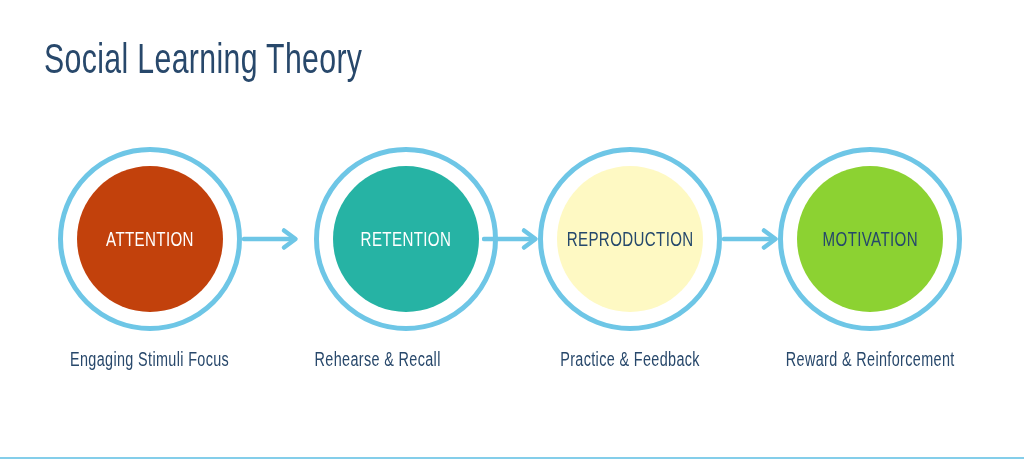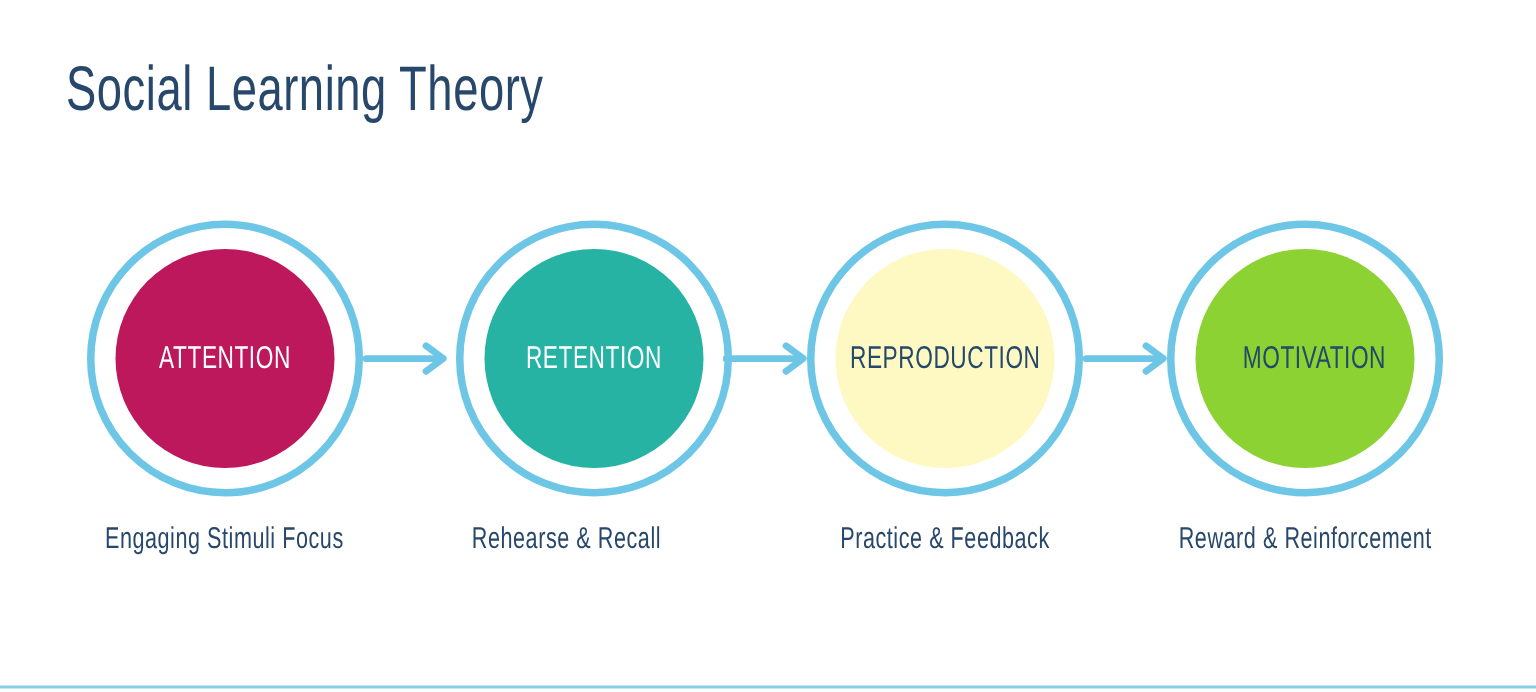--- a/index.html
+++ b/index.html
@@ -25,31 +25,31 @@
 </style>
 </head>
 <body>
 
 <div class="canvas">
 
   <h1 class="title"><span class="condensed">Social Learning Theory</span></h1>
 
   <div class="stage" style="left:58px">
     <div class="ring"></div>
-    <div class="disc" style="background-color: #be185d;">
+    <div class="disc" style="background-color: #c2410c;">
       <span class="label condensed" style="color: rgb(255, 255, 255);">ATTENTION</span>
     </div>
   </div>
 
   <svg class="arrow" style="left:242px" viewBox="0 0 57 26">
     <line x1="2" y1="13" x2="52" y2="13"></line>
     <polyline points="42,4.5 53.5,13 42,21.5"></polyline>
   </svg>
 
-  <div class="stage" style="left:304px">
+  <div class="stage" style="left:314px">
     <div class="ring"></div>
     <div class="disc" style="background-color: rgb(38, 179, 164);">
       <span class="label condensed" style="color: rgb(255, 255, 255);">RETENTION</span>
     </div>
   </div>
 
   <svg class="arrow" style="left:482px" viewBox="0 0 57 26">
     <line x1="2" y1="13" x2="52" y2="13"></line>
     <polyline points="42,4.5 53.5,13 42,21.5"></polyline>
   </svg>
@@ -61,21 +61,21 @@
     </div>
   </div>
 
   <svg class="arrow" style="left:722px" viewBox="0 0 57 26">
     <line x1="2" y1="13" x2="52" y2="13"></line>
     <polyline points="42,4.5 53.5,13 42,21.5"></polyline>
   </svg>
 
   <div class="stage" style="left:778px">
     <div class="ring"></div>
-    <div class="disc" style="background-color: rgb(140, 210, 50); justify-content: flex-end;">
+    <div class="disc" style="background-color: rgb(140, 210, 50);">
       <span class="label condensed" style="color: rgb(37, 72, 107);">MOTIVATION</span>
     </div>
   </div>
 
   <div class="caption" style="left:20px"><span class="condensed">Engaging Stimuli Focus</span></div>
   <div class="caption" style="left:248px"><span class="condensed">Rehearse &amp; Recall</span></div>
   <div class="caption" style="left:500px"><span class="condensed">Practice &amp; Feedback</span></div>
   <div class="caption" style="left:740px"><span class="condensed">Reward &amp; Reinforcement</span></div>
 
   <div class="bottom-rule"></div>

